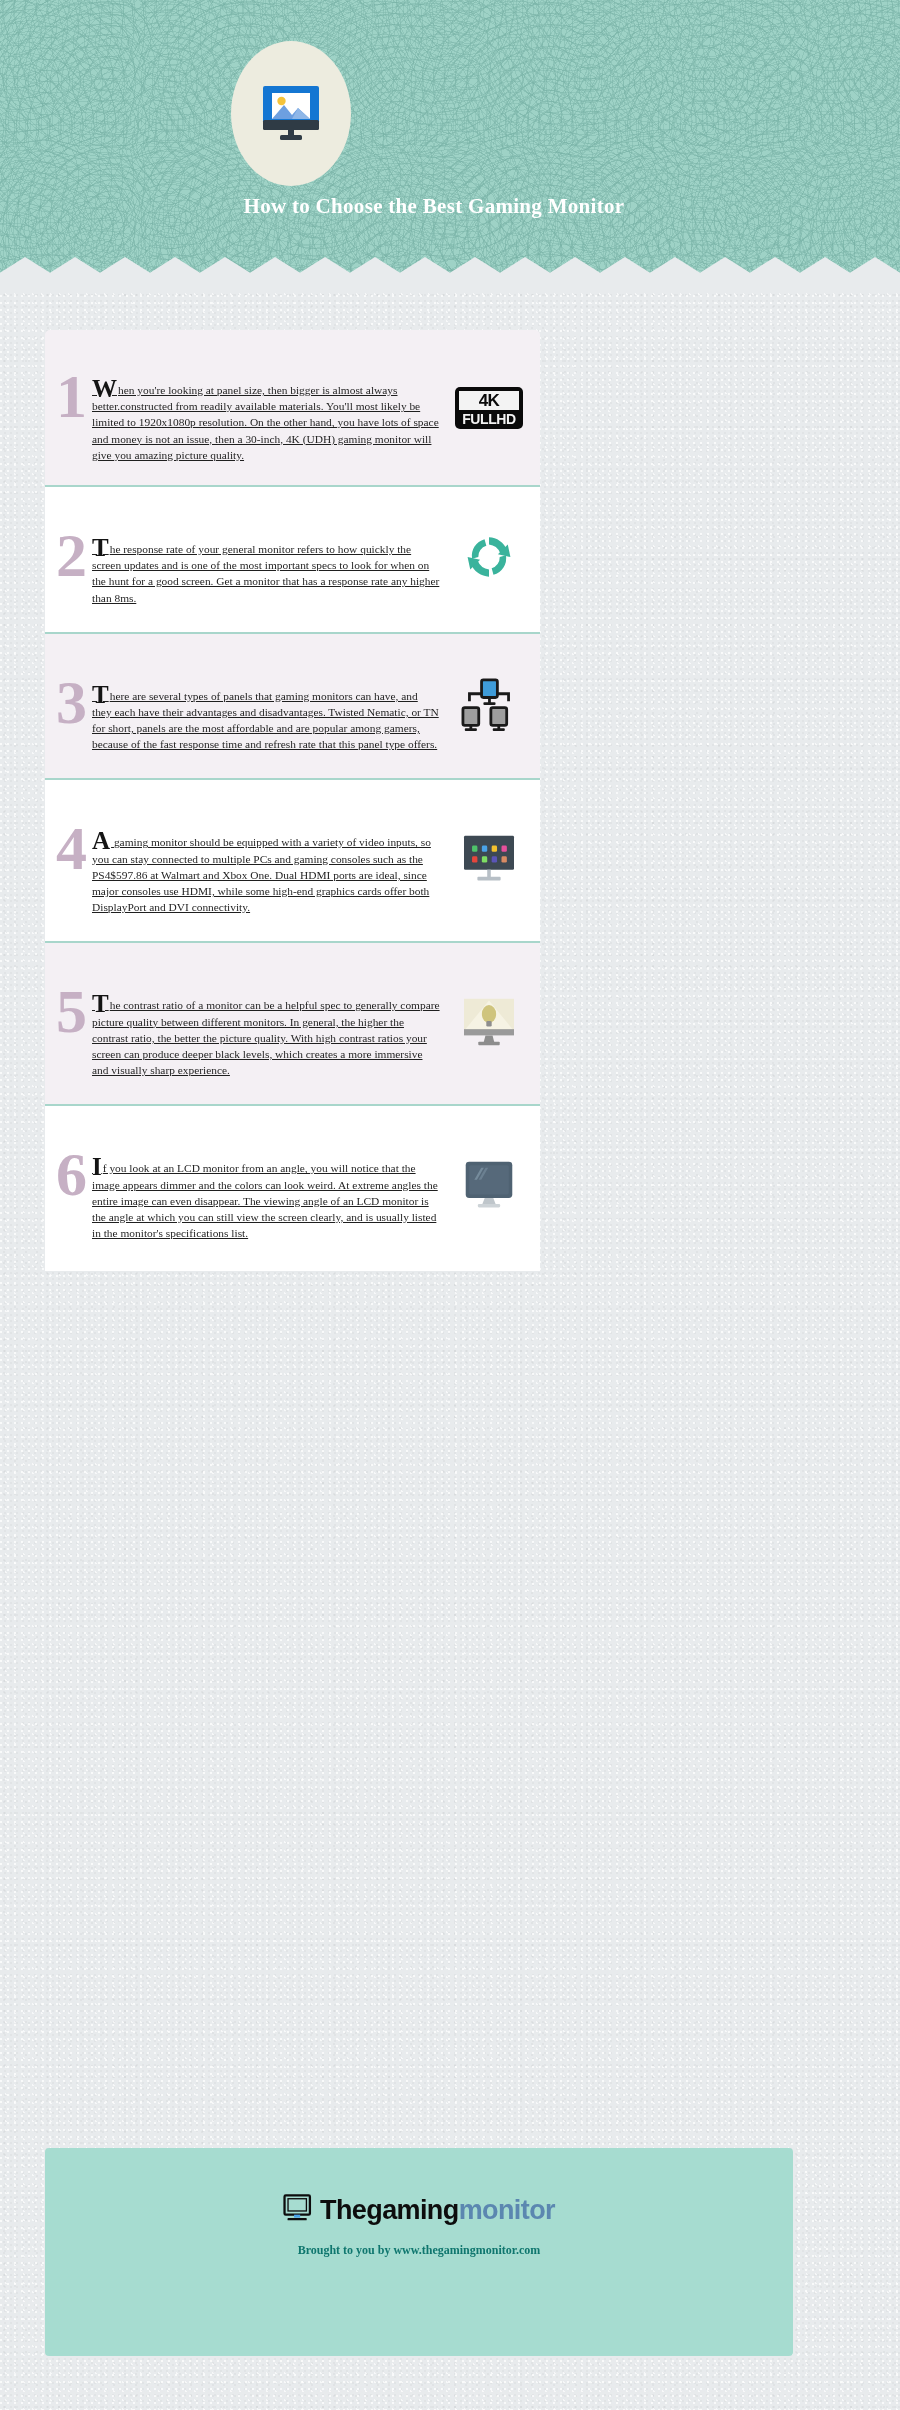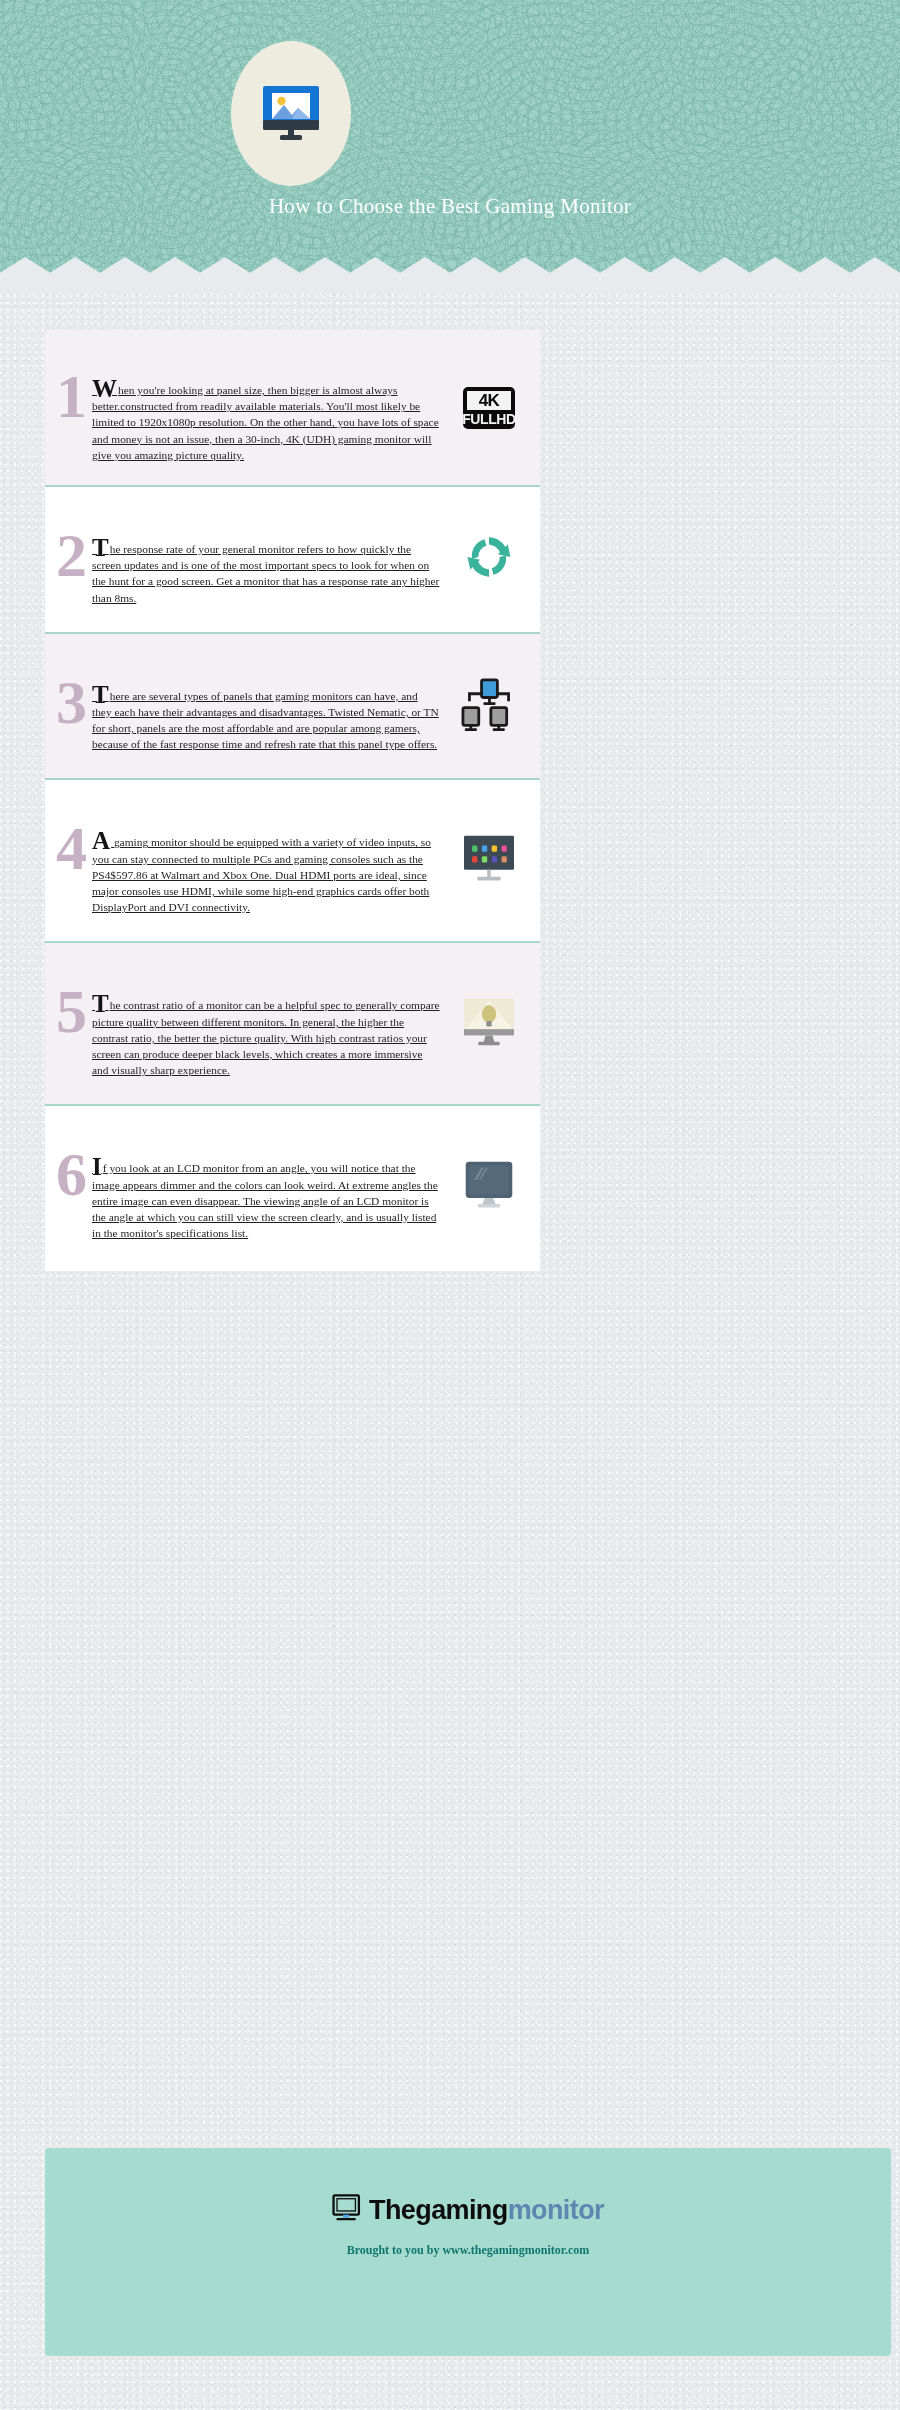--- a/index.html
+++ b/index.html
@@ -81,25 +81,25 @@
   .hero-badge{
     position:absolute; left:231px; top:41px;
     width:120px; height:145px;
     background:#edecdf;
     border-radius:50% / 50%;
     display:flex; align-items:center; justify-content:center;
   }
   .hero-monitor{ width:62px; height:55px; position:relative; }
 
   .header-title{
-    position:absolute; left:120px; top:193px; width:660px;
+    position:absolute; left:104px; top:193px; width:660px;
     text-align:center;
     color:#ffffff;
     font-family:"Liberation Serif", serif;
-    font-weight:400;
+    font-weight:700;
     font-size:21px;
     line-height:1.28;
     letter-spacing:.3px;
   }
 
   
   .cards{
     position:absolute; left:45px; top:330px; width:495px;
   }
   .card{
@@ -160,21 +160,21 @@
   
   .card.c1{ padding:24px 0 22px 0; }
   .card.c2{ padding:26px 0 26px 0; }
   .card.c3{ padding:26px 0 26px 0; }
   .card.c4{ padding:26px 0 26px 0; }
   .card.c5{ padding:26px 0 26px 0; }
   .card.c6{ padding:26px 0 30px 0; }
 
   
   .icon-4k{
-    width:52px; height:42px;
+    width:68px; height:42px;
     background:#0a0a0a;
     border-radius:5px;
     padding:4px;
     display:flex; flex-direction:column; gap:2px;
   }
   .icon-4k .top{
     flex:1 1 auto; background:#f3f3f3;
     display:flex; align-items:center; justify-content:center;
     font-family:"Liberation Sans", sans-serif;
     font-weight:700; font-size:17px; line-height:1;
@@ -186,21 +186,21 @@
     display:flex; align-items:center; justify-content:center;
     font-family:"Liberation Sans", sans-serif;
     font-weight:700; font-size:14px; line-height:1;
     color:#f3f3f3;
     letter-spacing:-.4px;
   }
 
   
   .footer{
     position:absolute; left:45px; top:2148px;
-    width:846px; height:208px;
+    width:748px; height:208px;
     background:#a6dcd0;
     border-radius:4px;
     display:flex; flex-direction:column;
     align-items:center; justify-content:flex-start;
     padding-top:46px;
   }
   .footer-logo{
     display:flex; align-items:center; gap:7px;
   }
   .footer-logo-text{

